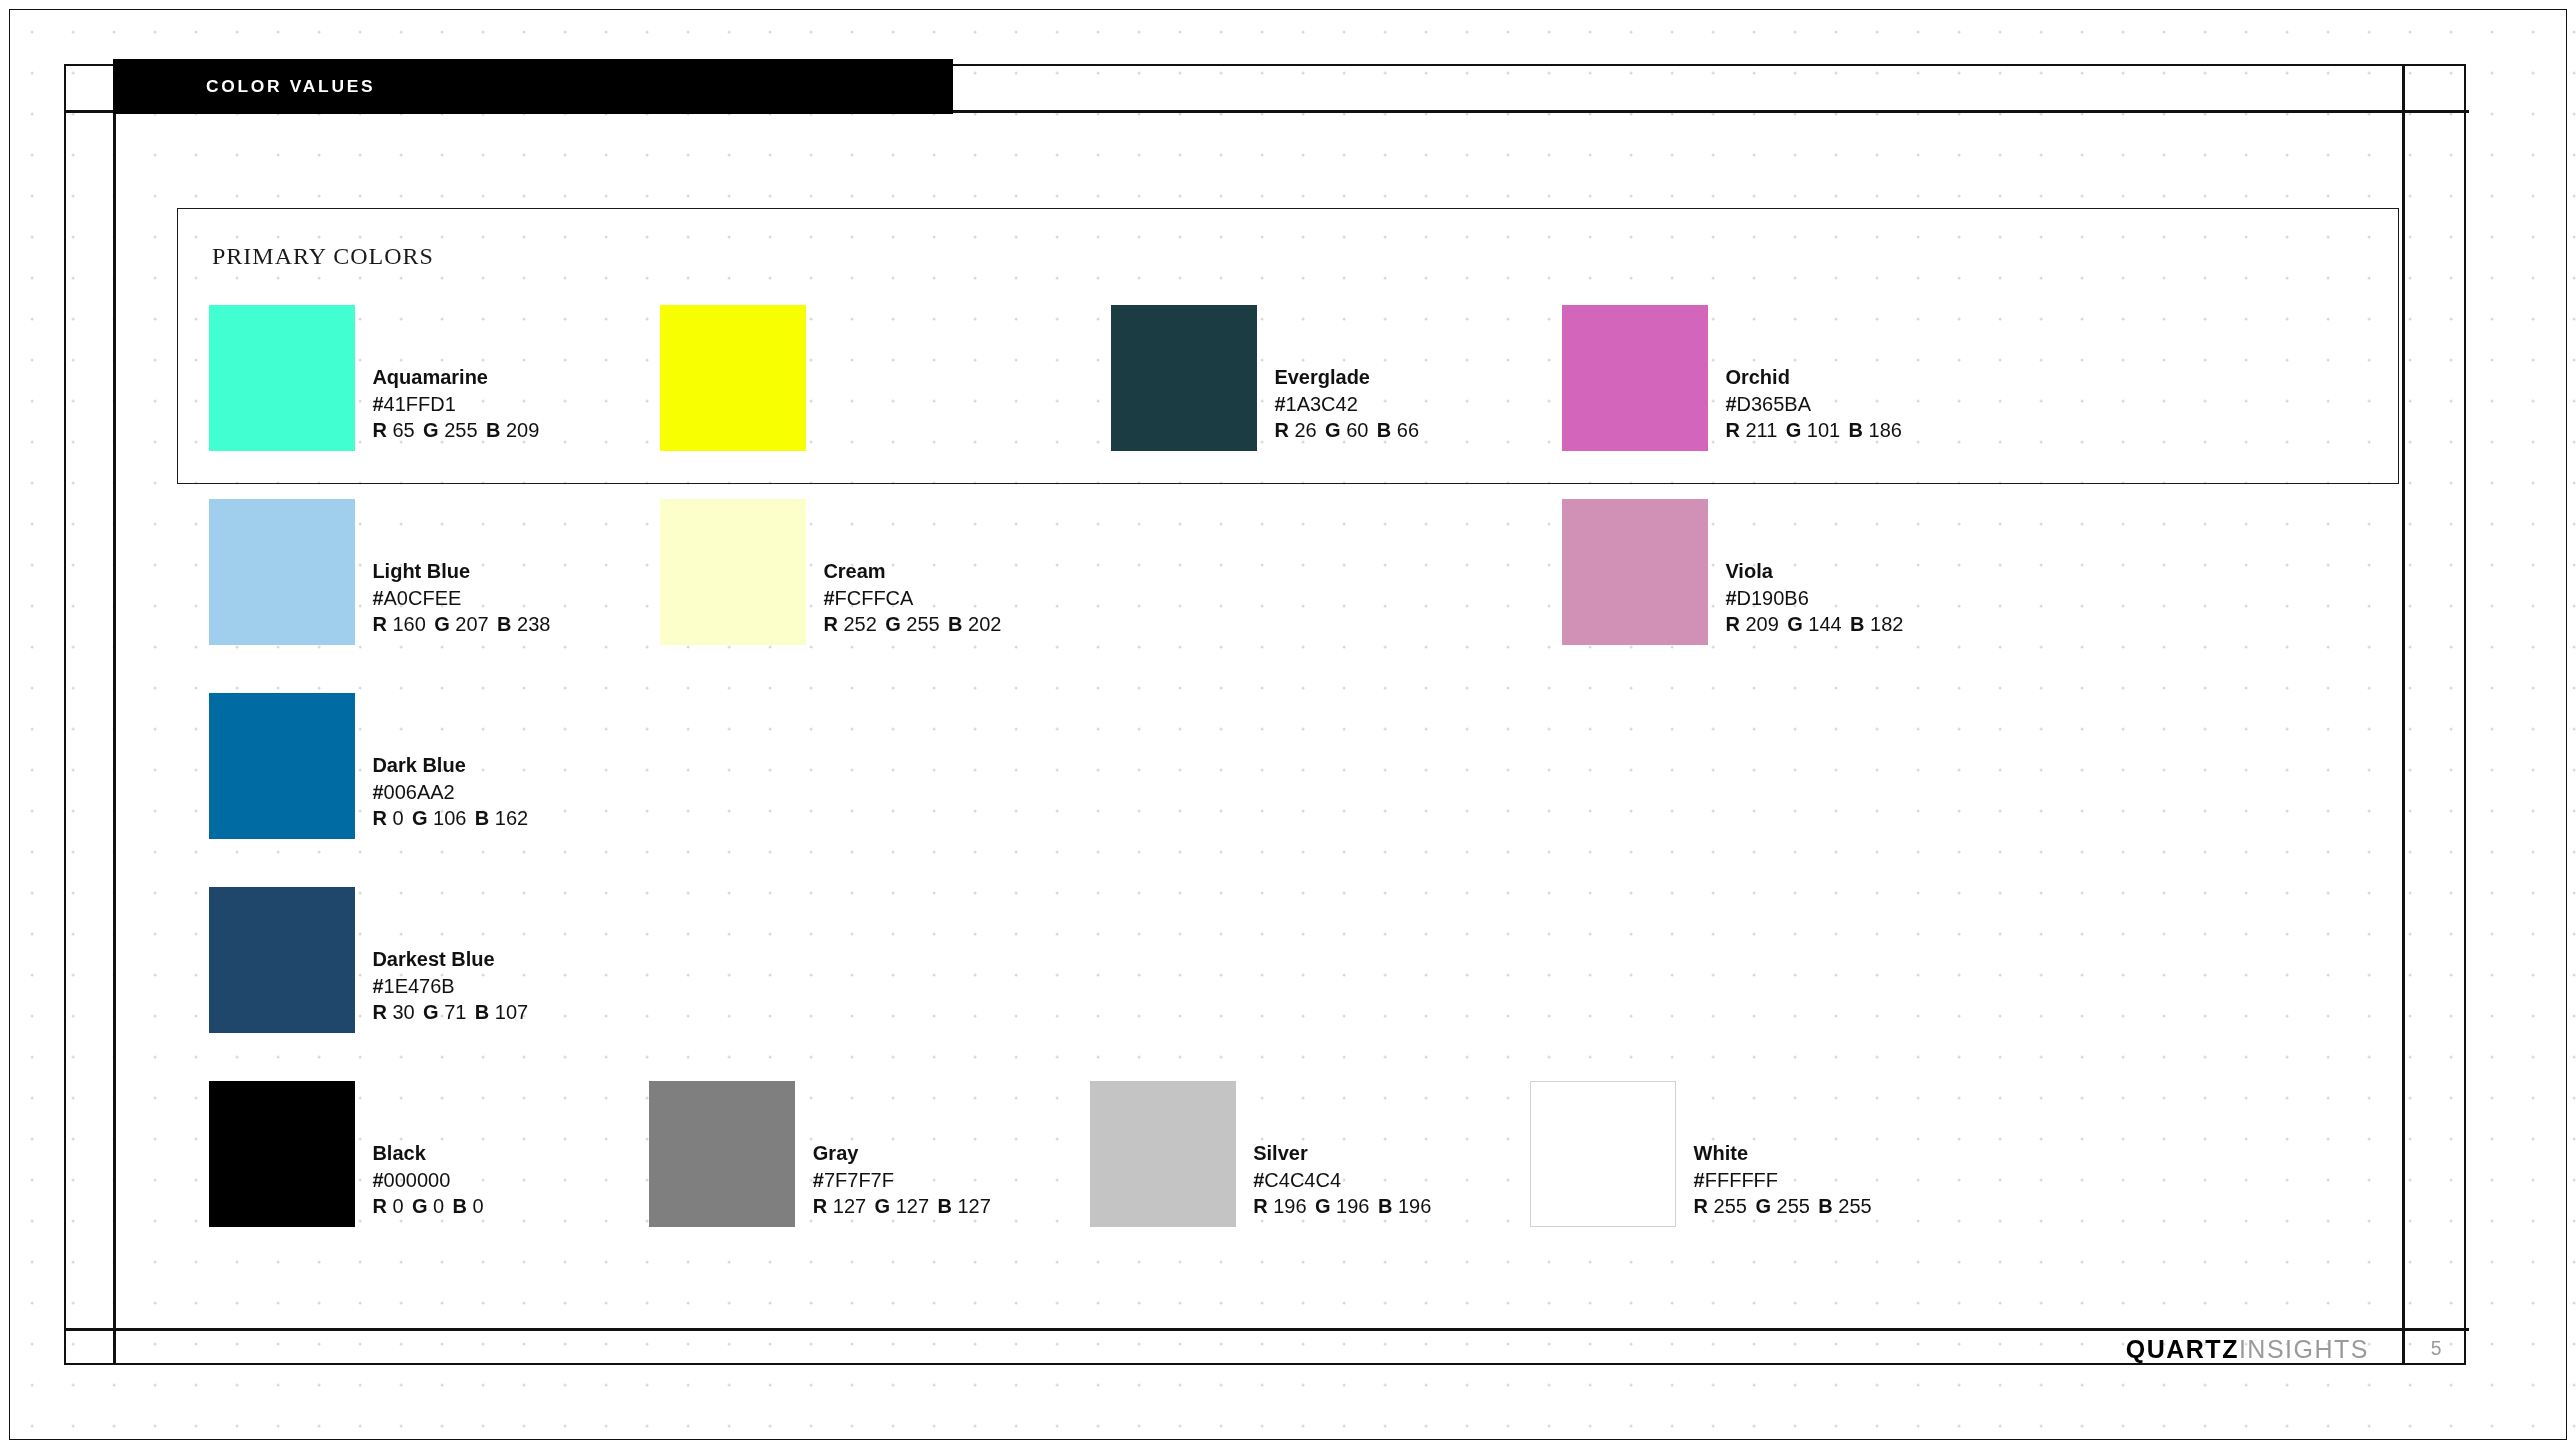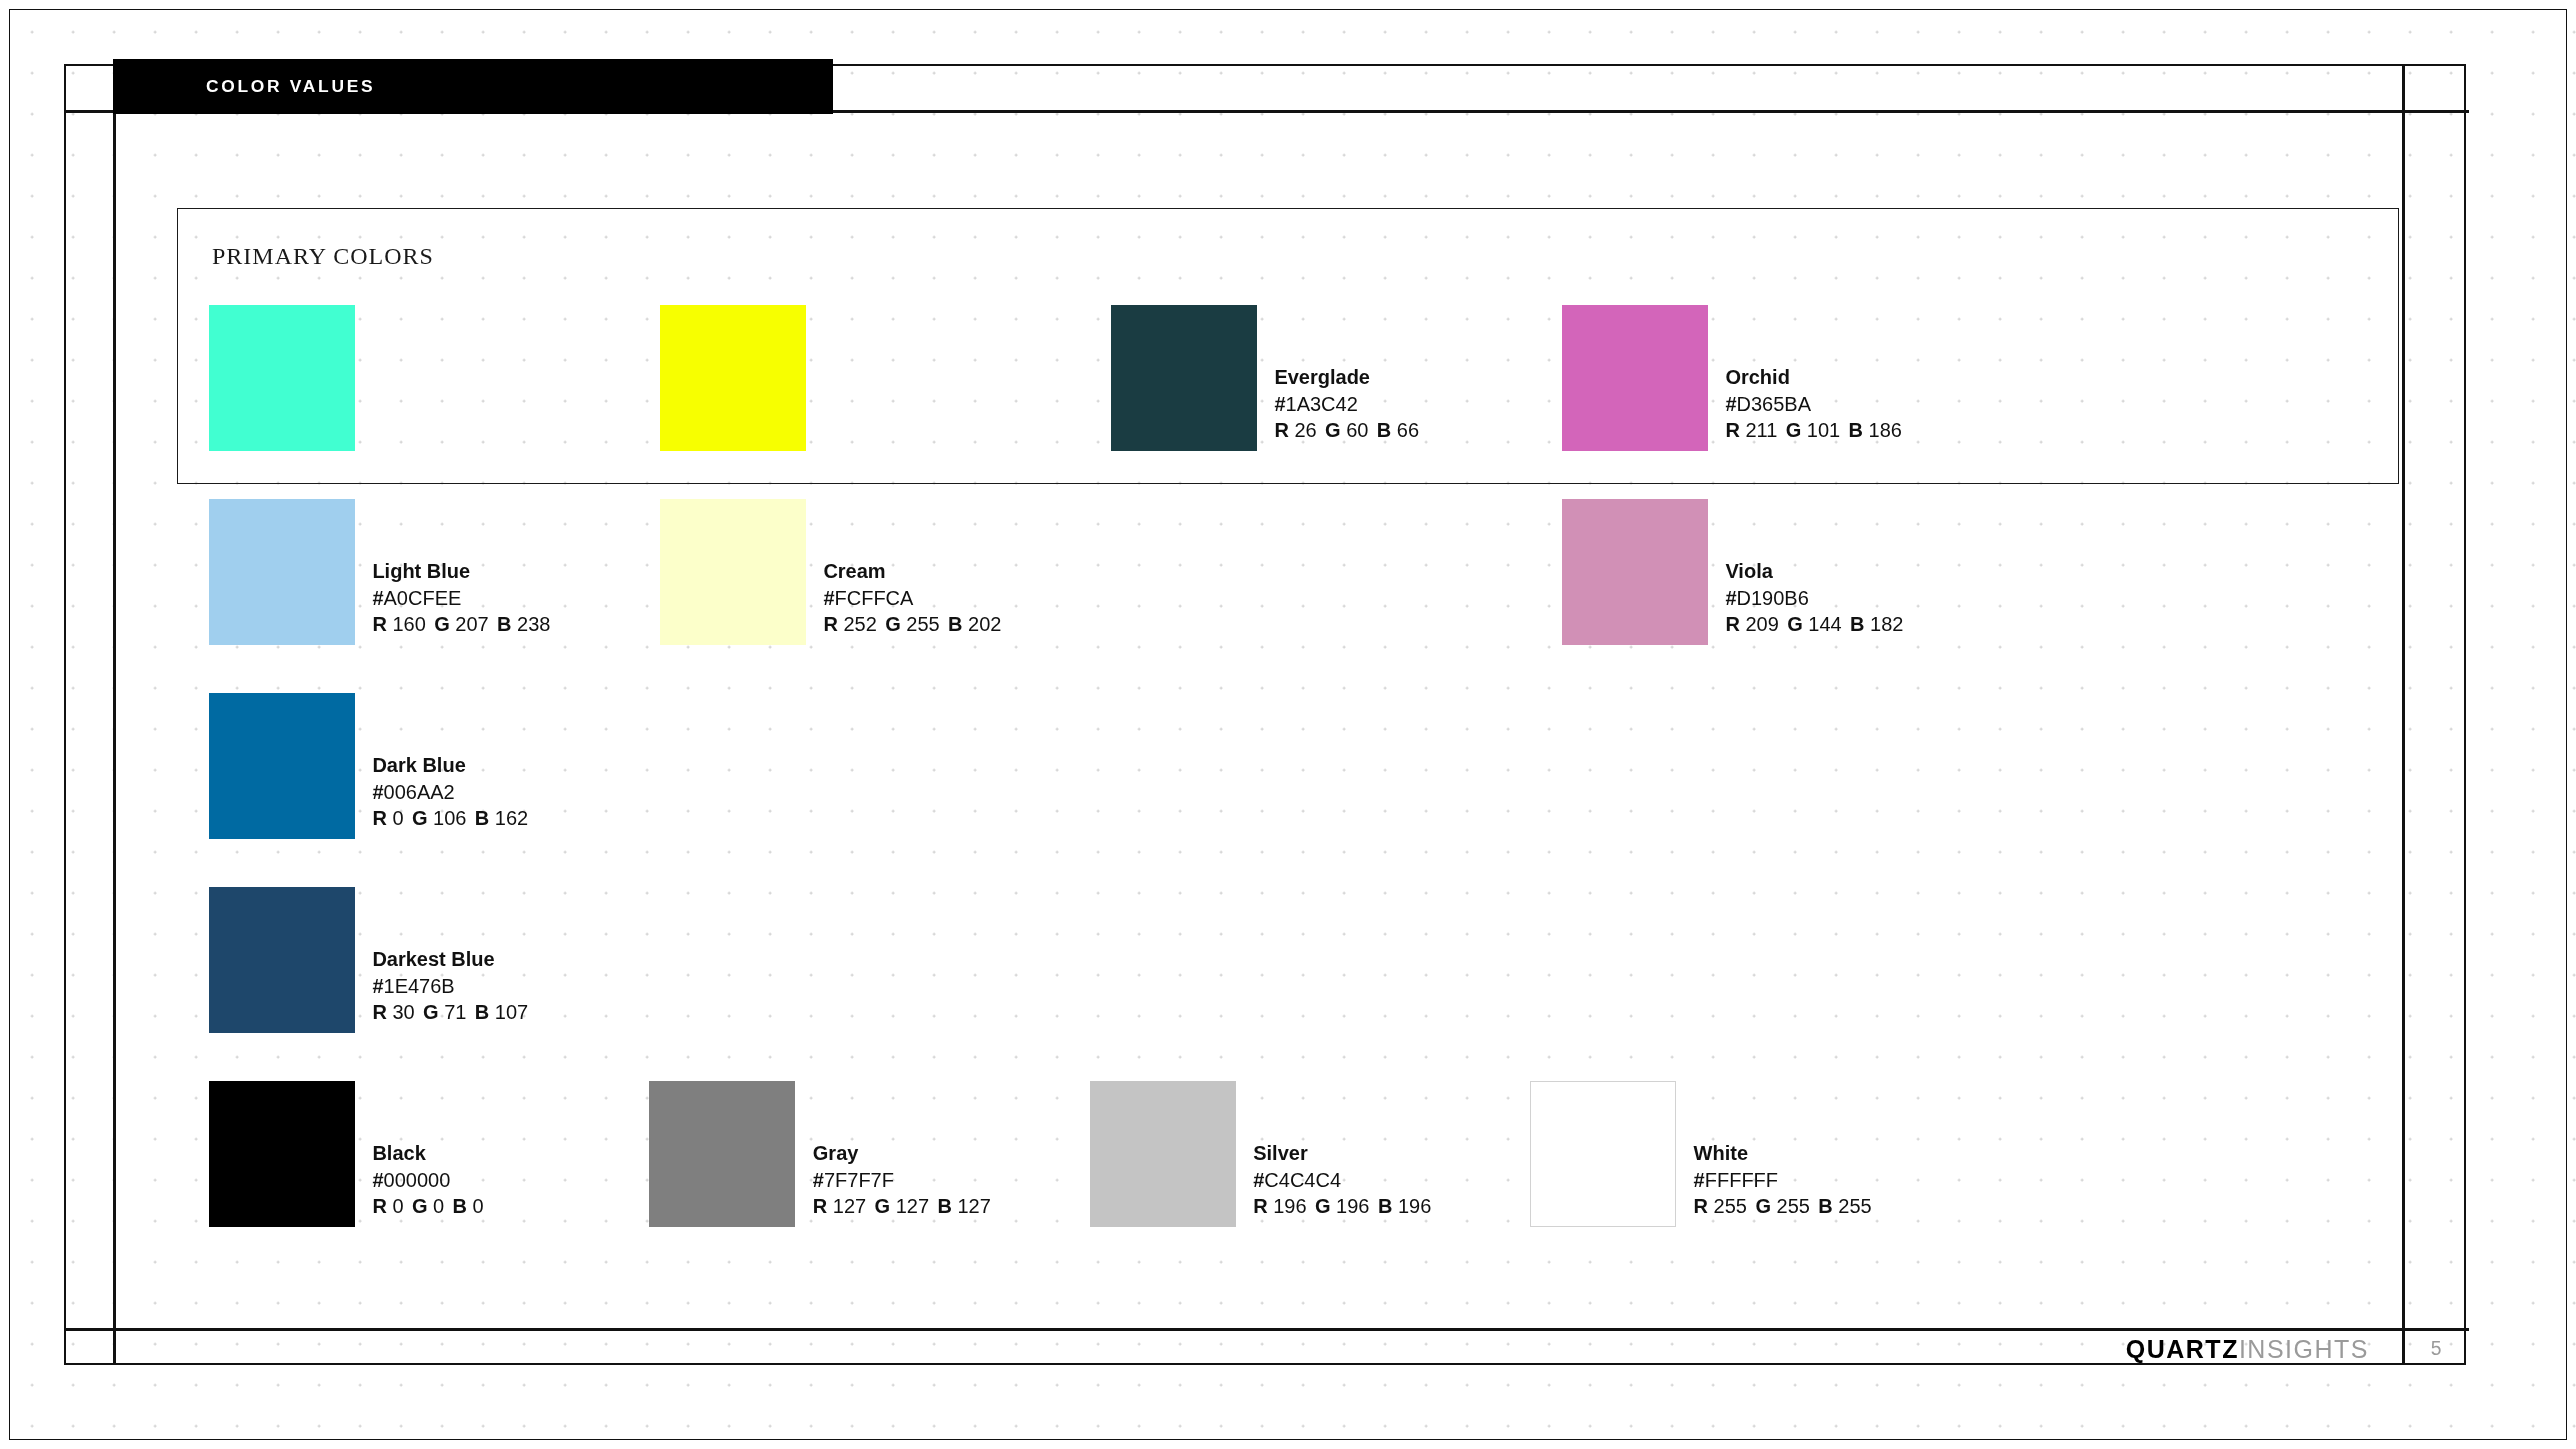--- a/index.html
+++ b/index.html
@@ -62,21 +62,21 @@
     position: absolute;
     left: 64px; top: 1328px;
     width: 2405px; height: 2.6px;
     background: #111111;
   }
 
   
   .header-bar {
     position: absolute;
     left: 113px; top: 59px;
-    width: 720px; height: 55px;
+    width: 840px; height: 55px;
     background: #000000;
     display: flex;
     align-items: center;
     padding-left: 93px;
     z-index: 5;
   }
   .header-title {
     color: #ffffff;
     font-size: 17.4px;
     font-weight: 700;
@@ -195,20 +195,25 @@
   <span class="header-title">COLOR VALUES</span>
 </div>
 
 <div class="primary-box"></div>
 <div class="primary-label">PRIMARY COLORS</div>
 
 <div class="grid" id="grid">
     <div class="row">
       <div class="cell">
         <div class="swatch" style="background: rgb(65, 255, 209);"></div>
+        <div class="info">
+          <div class="c-name">Aquamarine</div>
+          <div class="c-hex"><span class="hash">#</span><span>41FFD1</span></div>
+          <div class="c-rgb"><b>R</b><span> 65</span><span class="sp"></span><b>G</b><span> 255</span><span class="sp"></span><b>B</b><span> 209</span></div>
+        </div>
       </div>
       <div class="cell">
         <div class="swatch" style="background: rgb(247, 255, 0);"></div>
       </div>
       <div class="cell">
         <div class="swatch" style="background: rgb(26, 60, 66);"></div>
         <div class="info">
           <div class="c-name">Everglade</div>
           <div class="c-hex"><span class="hash">#</span><span>1A3C42</span></div>
           <div class="c-rgb"><b>R</b><span> 26</span><span class="sp"></span><b>G</b><span> 60</span><span class="sp"></span><b>B</b><span> 66</span></div>

